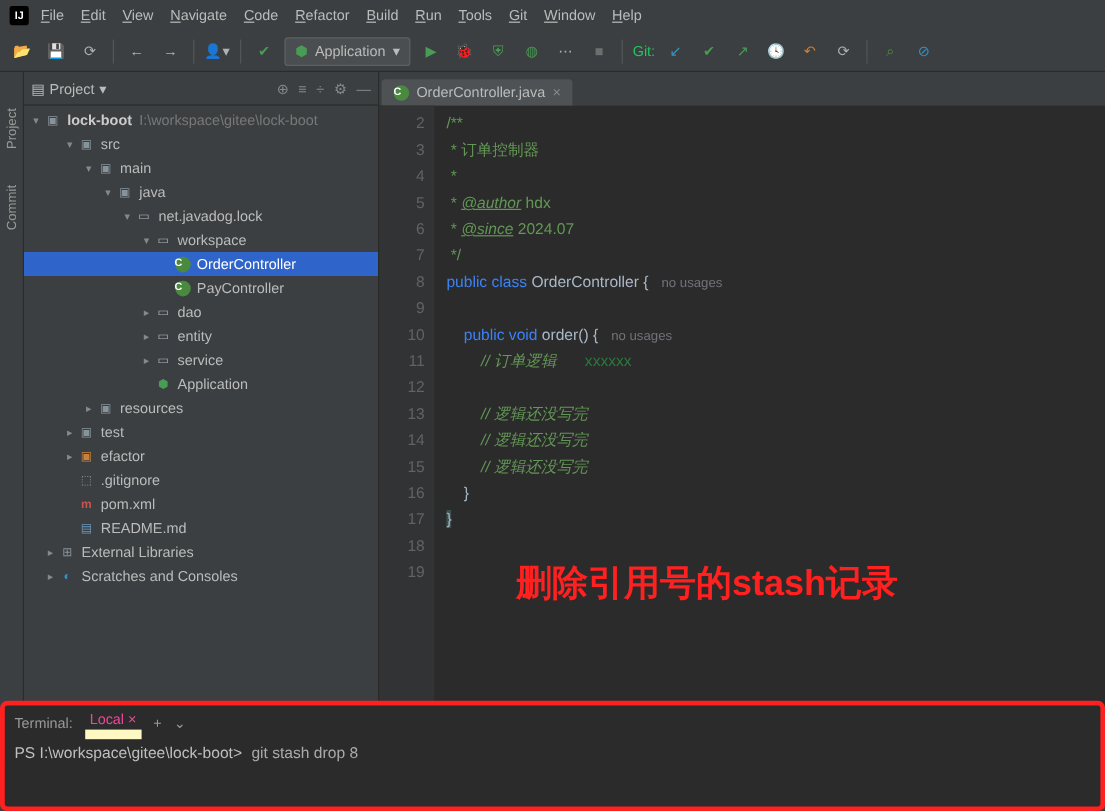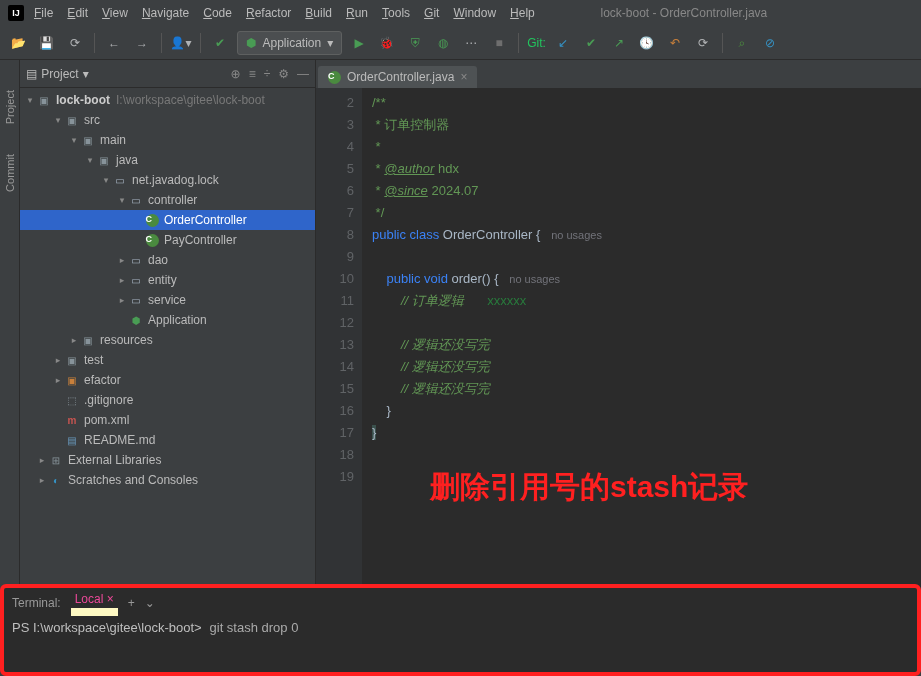--- a/index.html
+++ b/index.html
@@ -67,21 +67,20 @@
       <span><u>N</u>avigate</span>
       <span><u>C</u>ode</span>
       <span><u>R</u>efactor</span>
       <span><u>B</u>uild</span>
       <span><u>R</u>un</span>
       <span><u>T</u>ools</span>
       <span><u>G</u>it</span>
       <span><u>W</u>indow</span>
       <span><u>H</u>elp</span>
     </div>
-  <div class="title">lock-boot - OrderController.java</div>
   <div style="width:80px"></div>
 </div>
 
 <div class="toolbar">
   <span class="tbtn">📂</span>
   <span class="tbtn">💾</span>
   <span class="tbtn">⟳</span>
   <div class="sep"></div>
   <span class="tbtn">←</span>
   <span class="tbtn">→</span>
@@ -156,21 +155,21 @@
           <span>java</span>
         </div>
         <div class="node" style="padding-left: 80px;">
           <span class="arrow">▾</span>
           <span class="icon" style="color:#a9b7c6">▭</span>
           <span>net.javadog.lock</span>
         </div>
         <div class="node" style="padding-left: 96px;">
           <span class="arrow">▾</span>
           <span class="icon" style="color:#a9b7c6">▭</span>
-          <span>controller</span>
+          <span>workspace</span>
         </div>
         <div class="node selected" style="padding-left: 112px;">
           <span class="arrow"></span>
           <span class="icon">
             <span class="class-icon">C</span>
           </span>
           <span>OrderController</span>
         </div>
         <div class="node" style="padding-left: 112px;">
           <span class="arrow"></span>
@@ -296,15 +295,15 @@
 
 <div class="terminal">
   <div class="termhead">
     <span>Terminal:</span>
     <span class="tname"><span>Local</span> ×</span>
     <span>+</span>
     <span>⌄</span>
   </div>
   <div class="termbody">
     <span class="prompt">PS I:\workspace\gitee\lock-boot&gt;</span>
-    <span class="cmd"> <span>git stash drop 0</span></span>
+    <span class="cmd"> <span>git stash drop 8</span></span>
   </div>
 </div>
 
 </body></html>

